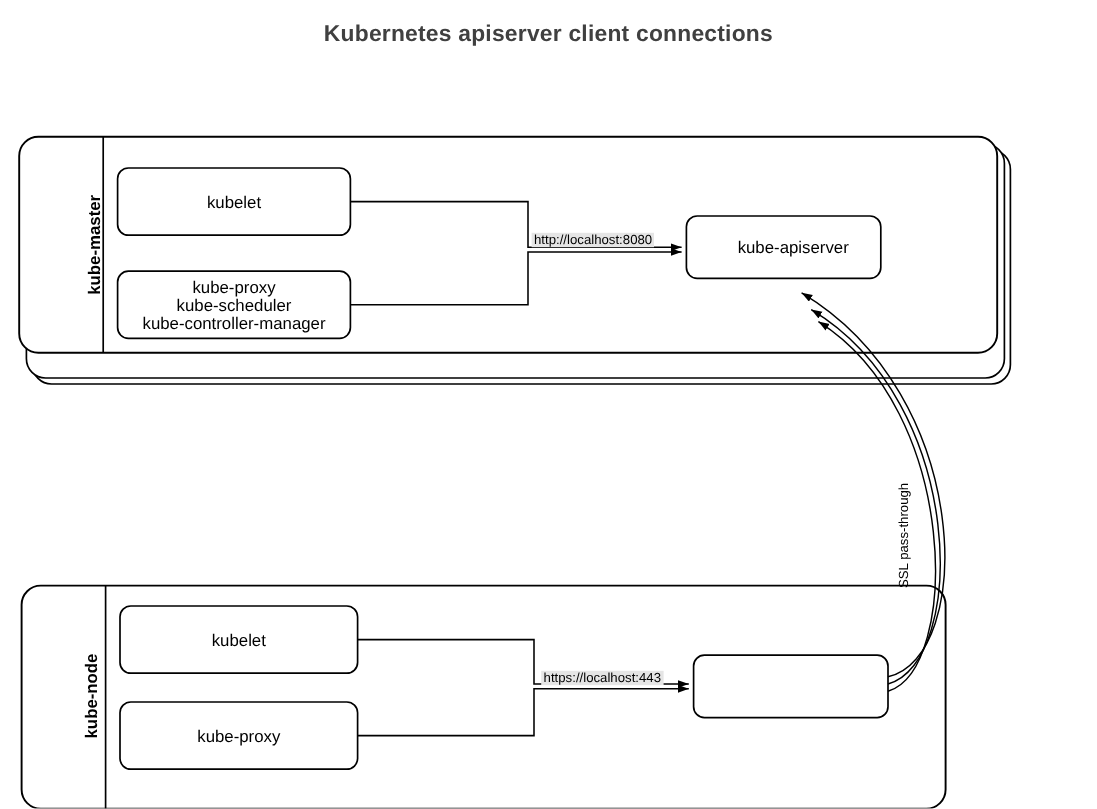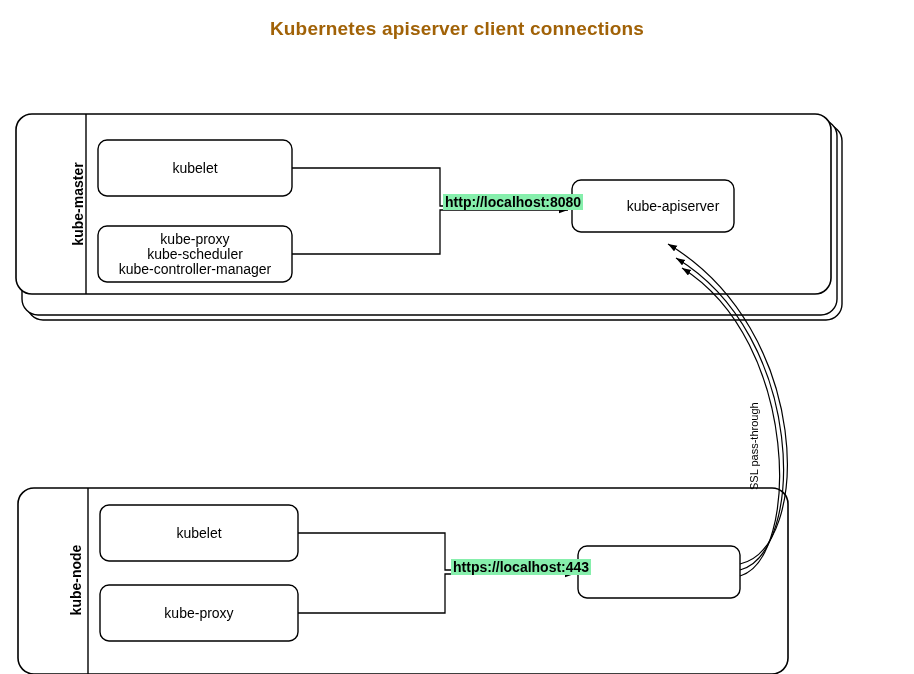--- a/index.html
+++ b/index.html
@@ -25,21 +25,21 @@
     height: 674px;
   }
   .title {
     position: absolute;
     left: 0;
     top: 18px;
     width: 914px;
     text-align: center;
     font-size: 19px;
     font-weight: bold;
-    color: #a16207;
+    color: #404040;
     letter-spacing: 0.2px;
   }
   .box-label {
     position: absolute;
     display: flex;
     align-items: center;
     justify-content: center;
     text-align: center;
     font-size: 14px;
     color: #000000;
@@ -51,26 +51,25 @@
     font-size: 14px;
     font-weight: bold;
     color: #000000;
     transform: rotate(-90deg);
     transform-origin: center center;
     white-space: nowrap;
     text-align: center;
   }
   .edge-label {
     position: absolute;
-    font-size: 14px;
+    font-size: 11px;
     color: #000000;
-    background: #86efac;
+    background: #e5e5e5;
     padding: 0 2px;
     white-space: nowrap;
-    font-weight: bold;
   }
   .edge-label-vert {
     position: absolute;
     font-size: 11px;
     color: #000000;
     background: transparent;
     white-space: nowrap;
     transform: rotate(-90deg);
     transform-origin: left top;
   }
@@ -125,21 +124,21 @@
   <div class="group-label" style="left: 11px; top: 572px; width: 130px;">kube-node</div>
 
   <div class="box-label" style="left: 98px; top: 140px; width: 194px; height: 56px;">kubelet</div>
 
   <div class="box-label" style="left: 98px; top: 226px; width: 194px; height: 56px; flex-direction: column;">
     <span>kube-proxy</span>
     <span>kube-scheduler</span>
     <span>kube-controller-manager</span>
   </div>
 
-  <div class="box-label" style="left: 592px; top: 180px; width: 162px; height: 52px;">kube-apiserver</div>
+  <div class="box-label" style="left: 580px; top: 180px; width: 162px; height: 52px;">kube-apiserver</div>
 
   <div class="box-label" style="left: 100px; top: 505px; width: 198px; height: 56px;">kubelet</div>
 
   <div class="box-label" style="left: 100px; top: 585px; width: 198px; height: 56px;">kube-proxy</div>
 
 
   <div class="edge-label" style="left: 443px; top: 194px;">http://localhost:8080</div>
 
   <div class="edge-label" style="left: 451px; top: 559px;">https://localhost:443</div>
 

